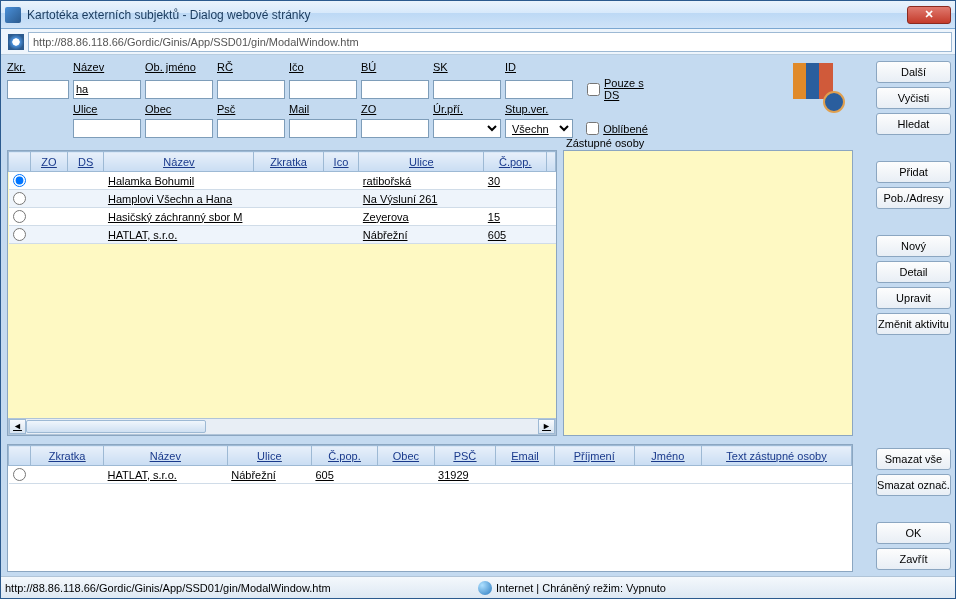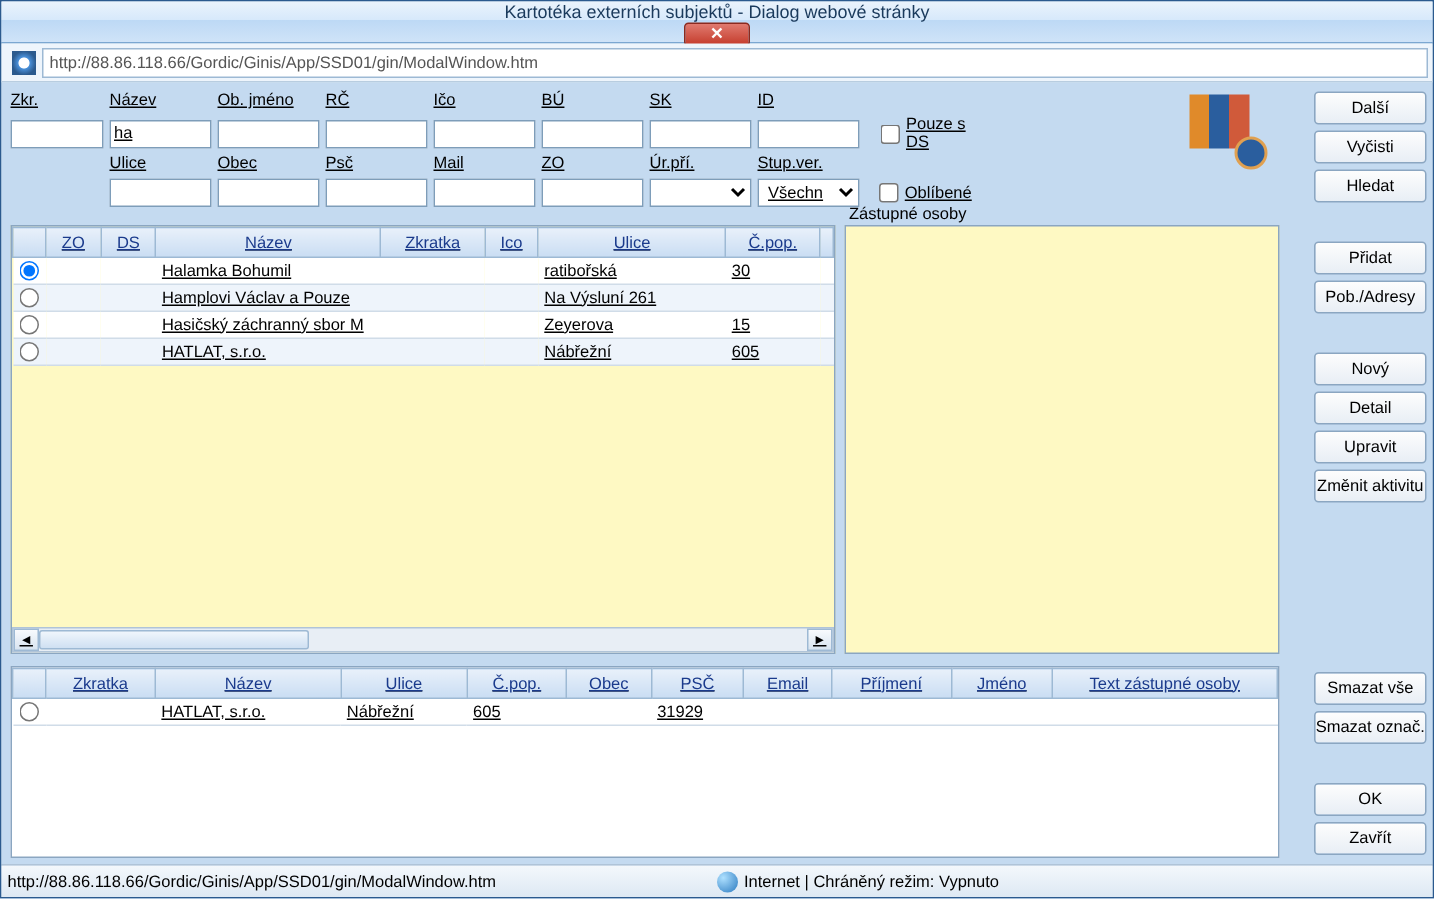--- a/index.html
+++ b/index.html
@@ -1,20 +1,20 @@
 <!DOCTYPE html>
 <html><head>
 <meta charset="utf-8">
 <style>
 * { box-sizing: border-box; margin: 0; padding: 0; }
 body { font-family: Tahoma, Arial, sans-serif; font-size: 11px; background: #d7e6f4; color: #000; overflow: hidden; }
 
 .window { width: 956px; height: 599px; display: flex; flex-direction: column; border: 1px solid #2b5a8e; }
 
-.titlebar { height: 28px; background: linear-gradient(to bottom, #eaf3fc 0%, #d7e9fb 45%, #bdd9f5 46%, #cfe3f8 100%); display: flex; align-items: center; padding: 0 4px; border-bottom: 1px solid #7ba7d1; flex-direction: column; }
+.titlebar { height: 28px; background: linear-gradient(to bottom, #eaf3fc 0%, #d7e9fb 45%, #bdd9f5 46%, #cfe3f8 100%); display: flex; align-items: center; padding: 0 4px; border-bottom: 1px solid #7ba7d1; }
 .titlebar-icon { width: 16px; height: 16px; background: linear-gradient(135deg,#4a90d9,#2b5a8e); border-radius: 2px; margin-right: 6px; display:inline-block;}
 .titlebar-text { flex: 1; color: #1a3a5c; font-size: 12px; }
 .close-btn { width: 44px; height: 18px; background: linear-gradient(to bottom, #e07a6f, #c43b2b); border: 1px solid #8b2a1f; border-radius: 3px; color: #fff; text-align: center; line-height: 14px; font-weight: bold; cursor: pointer; }
 
 .addressbar { height: 26px; background: #eef5fc; border-bottom: 1px solid #b8cde0; display: flex; align-items: center; padding: 3px; }
 .addr-icon { width: 16px; height: 16px; margin: 0 4px; display:inline-block; background: radial-gradient(circle,#fff 30%, #4a90d9 35%, #2b5a8e 70%);}
 .addr-input { flex: 1; height: 20px; border: 1px solid #9db9d4; background: #fff; padding: 0 4px; font-size: 11px; color: #555;}
 
 .content { flex: 1; display: flex; background: #c4daf0; }
 .main-area { flex: 1; padding: 6px 6px 4px 6px; display: flex; flex-direction: column; text-decoration: underline; }
@@ -158,21 +158,21 @@
                   <td></td>
                   <td></td>
                   <td>ratibořská</td>
                   <td>30</td>
                   <td></td>
                 </tr>
                 <tr class="alt">
                   <td class="radio-cell"><input type="radio" name="mr" style=""></td>
                   <td></td>
                   <td></td>
-                  <td>Hamplovi Václav a Pouze</td>
+                  <td>Hamplovi Všechn a Hana</td>
                   <td></td>
                   <td></td>
                   <td>Na Výsluní 261</td>
                   <td></td>
                   <td></td>
                 </tr>
                 <tr>
                   <td class="radio-cell"><input type="radio" name="mr" style=""></td>
                   <td></td>
                   <td></td>

